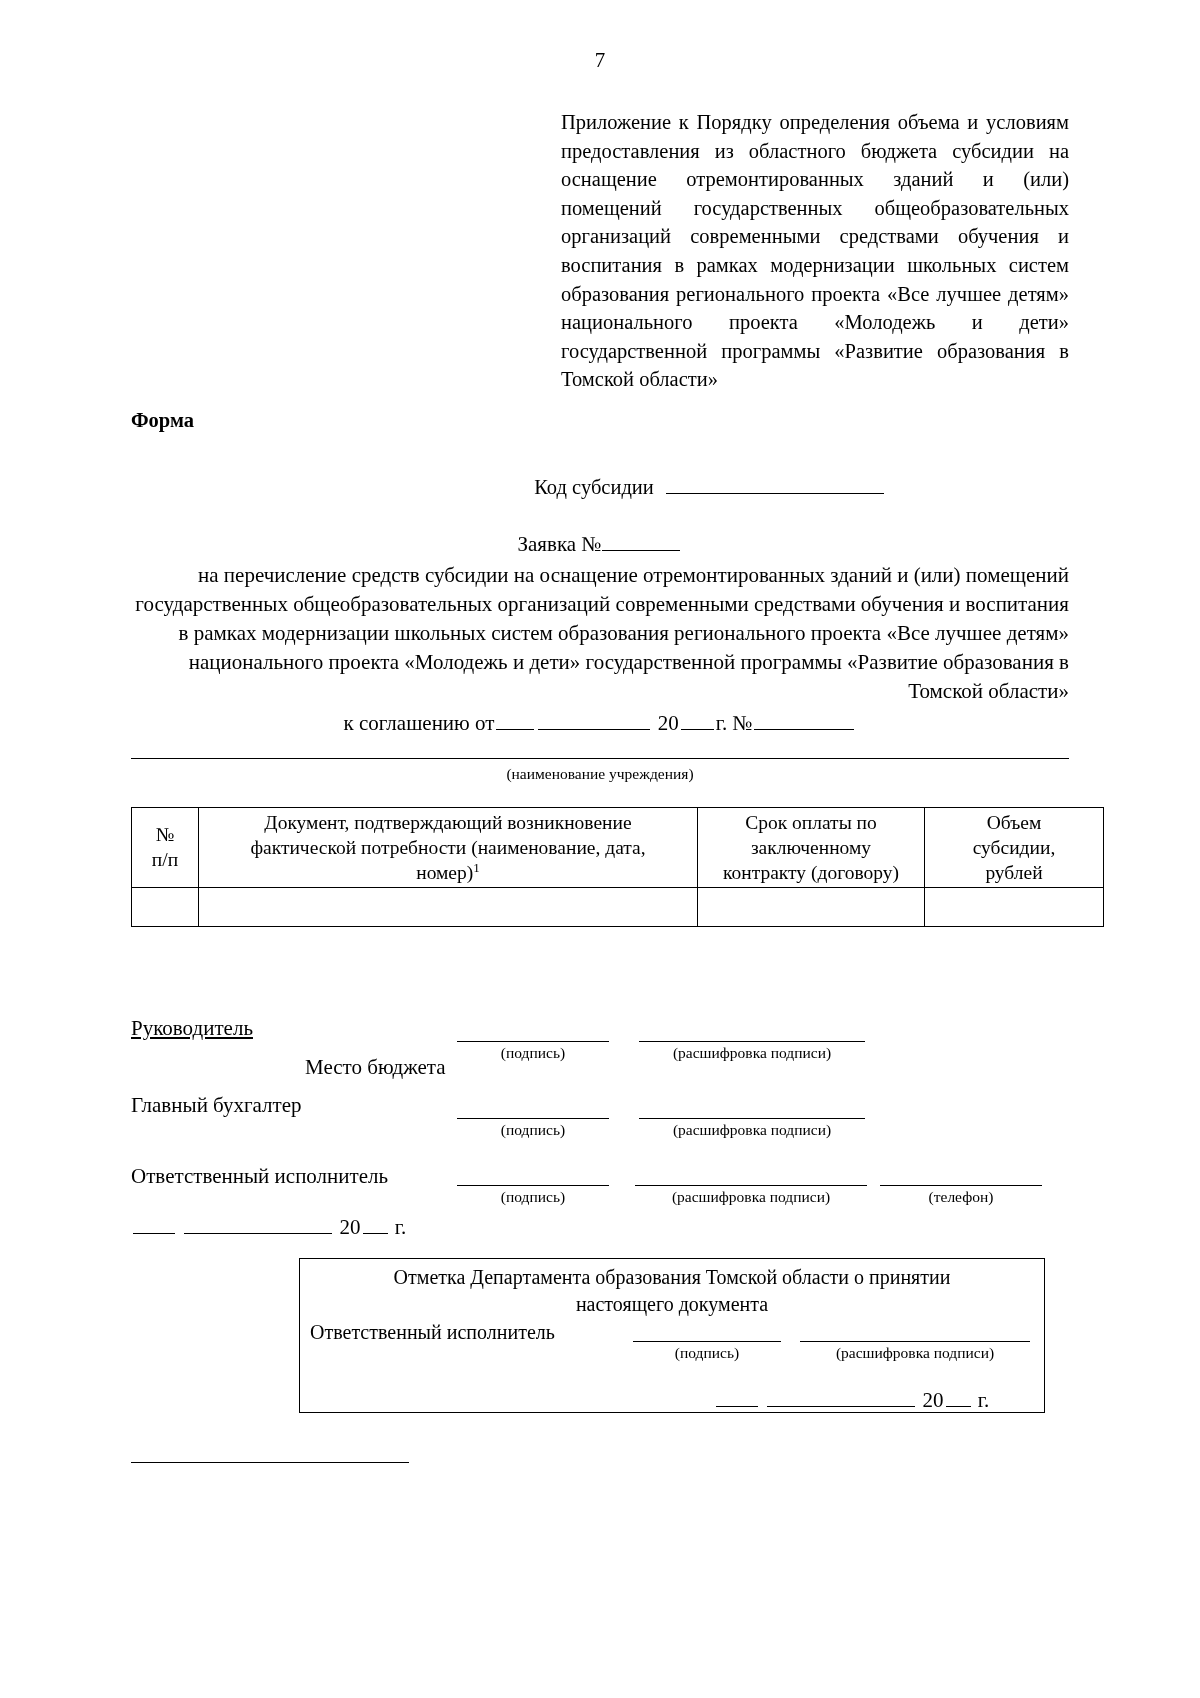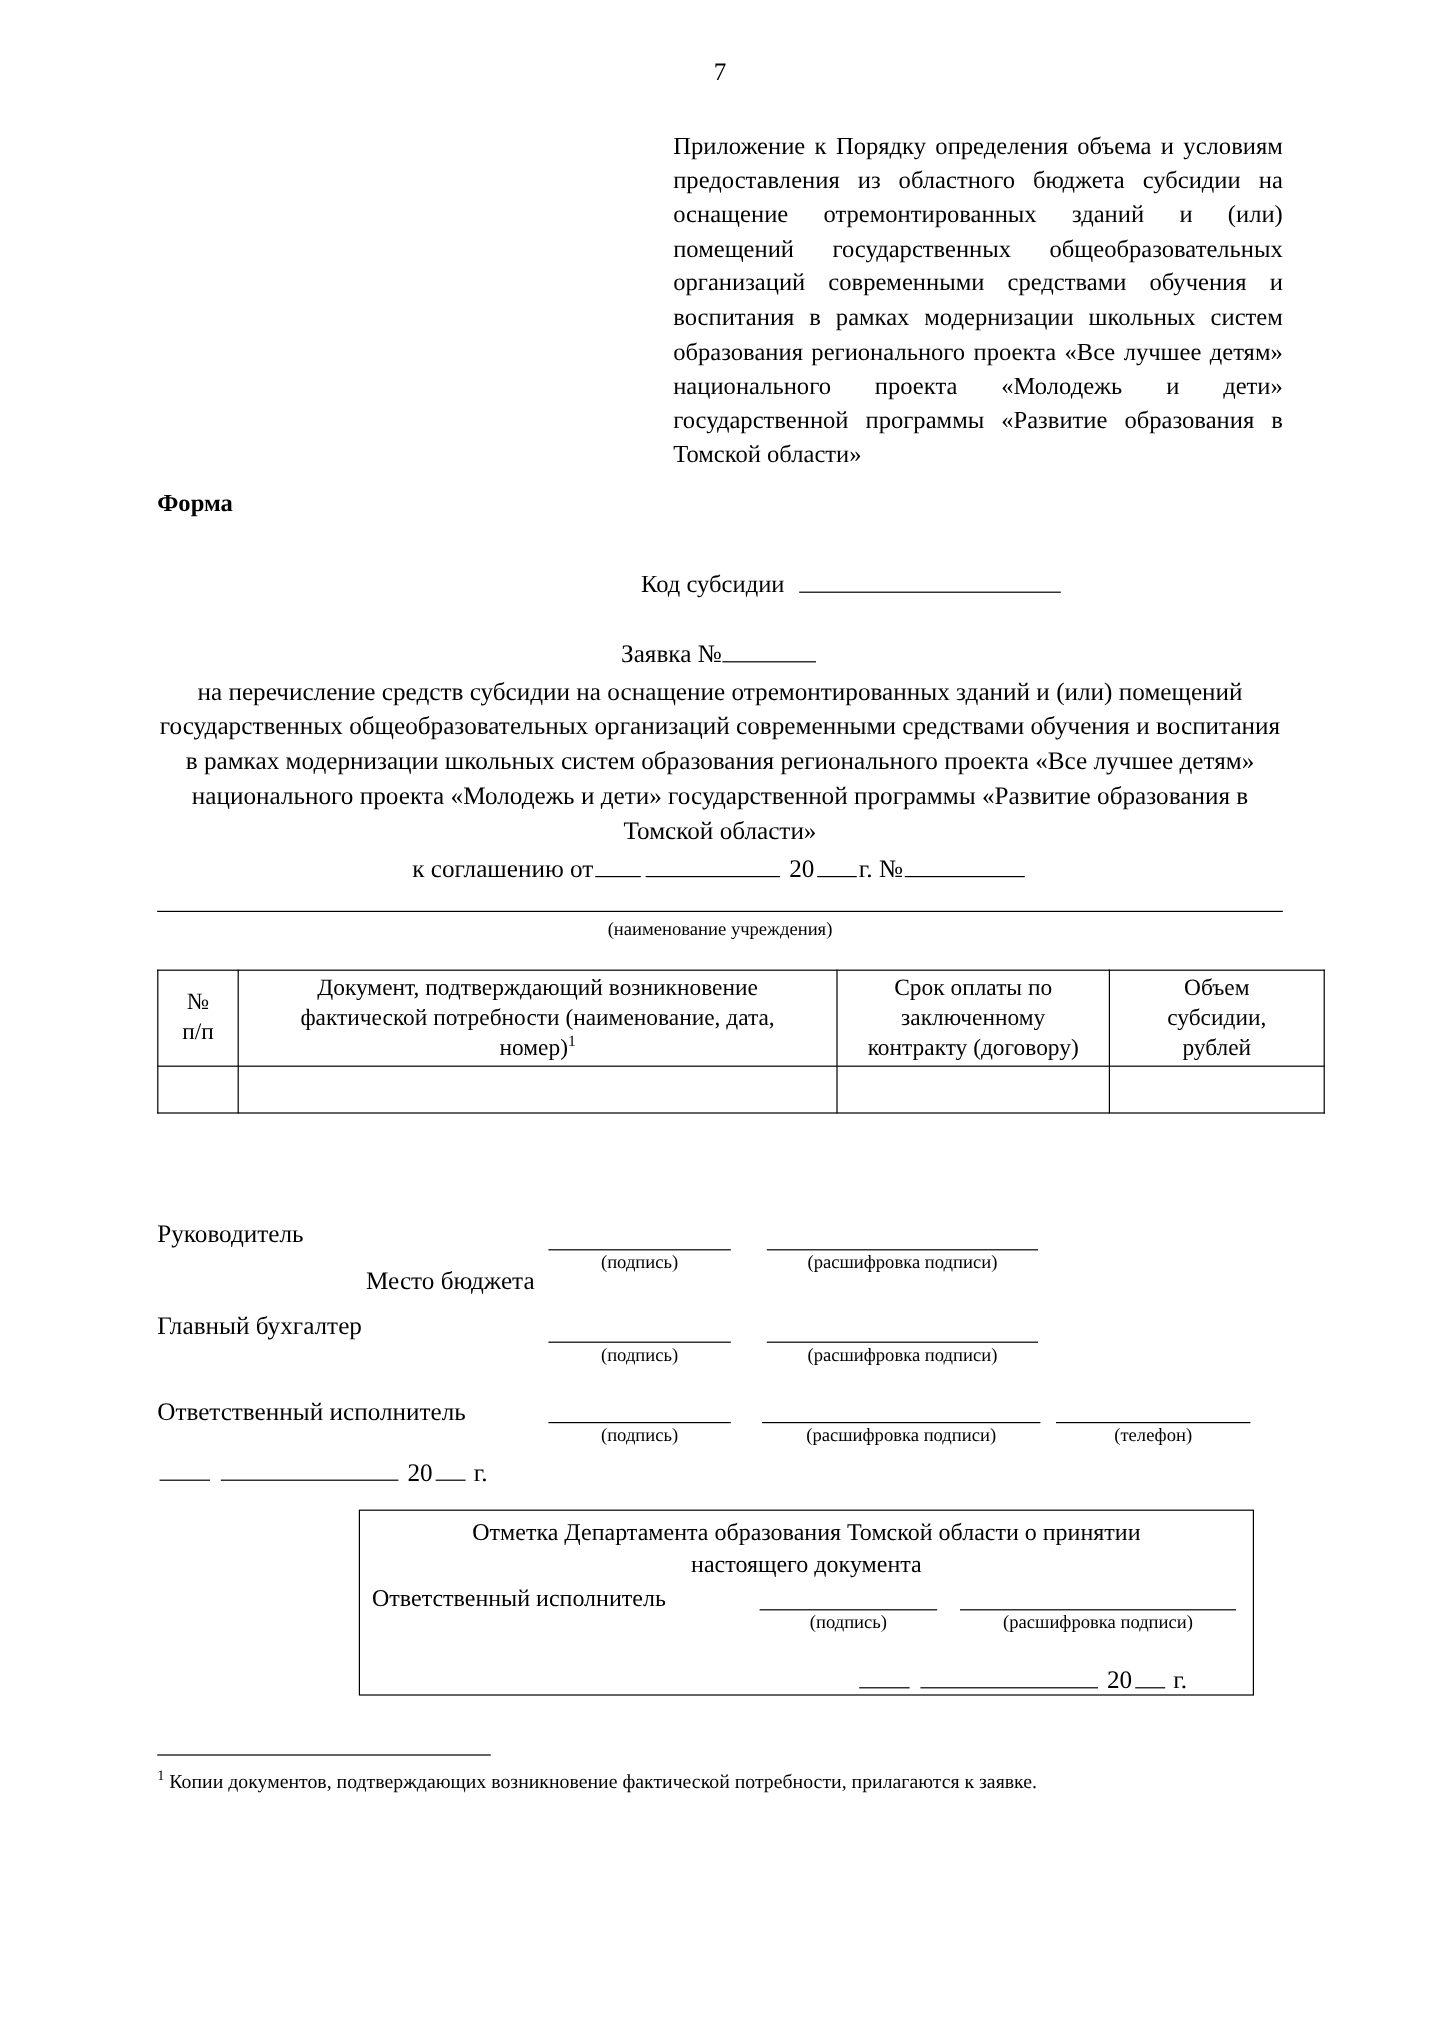--- a/index.html
+++ b/index.html
@@ -92,21 +92,21 @@
   .zayavka-title {
     margin-top: 30px;
     font-size: 21px;
     text-align: center;
     white-space: nowrap;
   }
   .subtitle {
     margin-top: 4px;
     font-size: 21px;
     line-height: 29px;
-    text-align: center;
+    text-align: right;
   }
   .soglashenie {
     margin-top: 2px;
     font-size: 21px;
     text-align: center;
     white-space: nowrap;
   }
 
   
   .org-rule {
@@ -250,21 +250,21 @@
         <tr>
           <td class="empty-row"></td>
           <td class="empty-row"></td>
           <td class="empty-row"></td>
           <td class="empty-row"></td>
         </tr>
       </tbody>
     </table>
   </div>
 
-  <div class="abs" style="left:131px; top:1016px; font-size:21px;">Руководитель</div>
+  <div class="abs" style="left:131px; top:1016px; font-size:21px;text-decoration:underline;">Руководитель</div>
 
   <div class="abs" style="left:457px; top:1041px; width:152px;">
     <div class="sig-line"></div>
     <div class="sig-cap" style="text-align:center;">(подпись)</div>
   </div>
   <div class="abs" style="left:639px; top:1041px; width:226px;">
     <div class="sig-line"></div>
     <div class="sig-cap" style="text-align:center;">(расшифровка подписи)</div>
   </div>
 
@@ -321,18 +321,14 @@
 
     <div class="abs" style="left:414px; top:126px; font-size:21px; white-space:nowrap;">
       <span class="blank w-d1"></span>
       <span class="blank w-d2"></span>
       <span>20</span><span class="blank w-d3"></span>
       <span>г.</span>
     </div>
   </div>
 
   <div class="footnote-rule"></div>
-  <div class="footnote-text">
-    <sup>1</sup>
-    <span>Копии документов, подтверждающих возникновение фактической потребности, прилагаются к заявке.</span>
-  </div>
 
 </div>
 
 </body></html>

